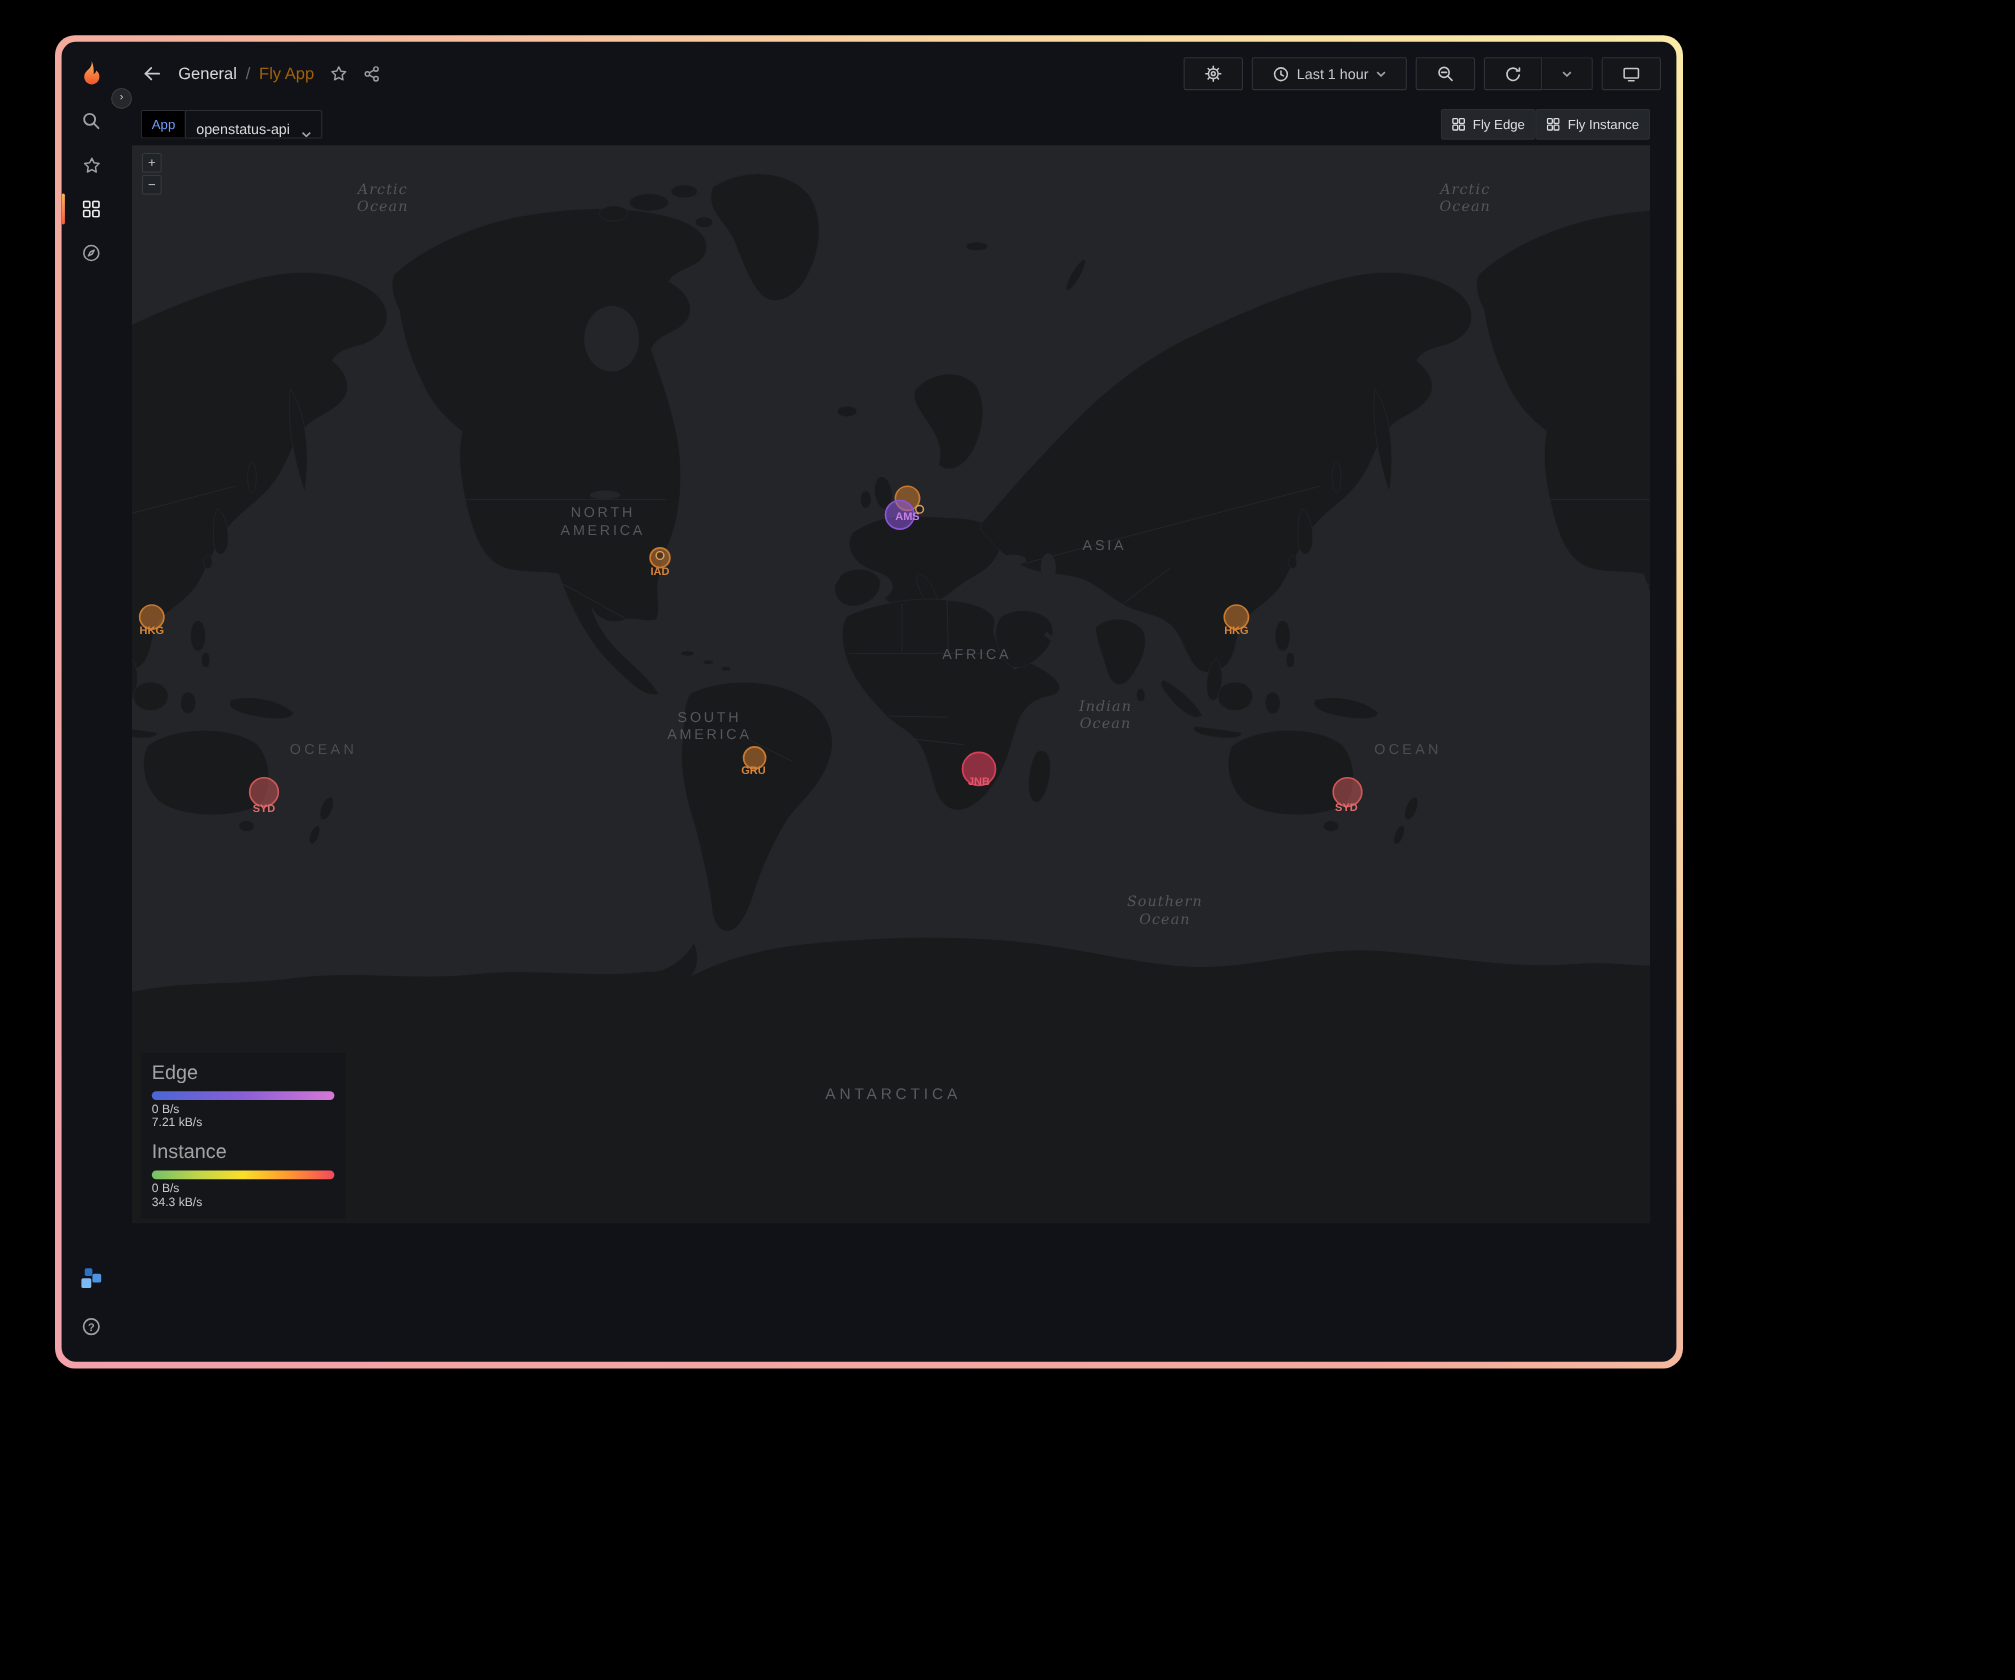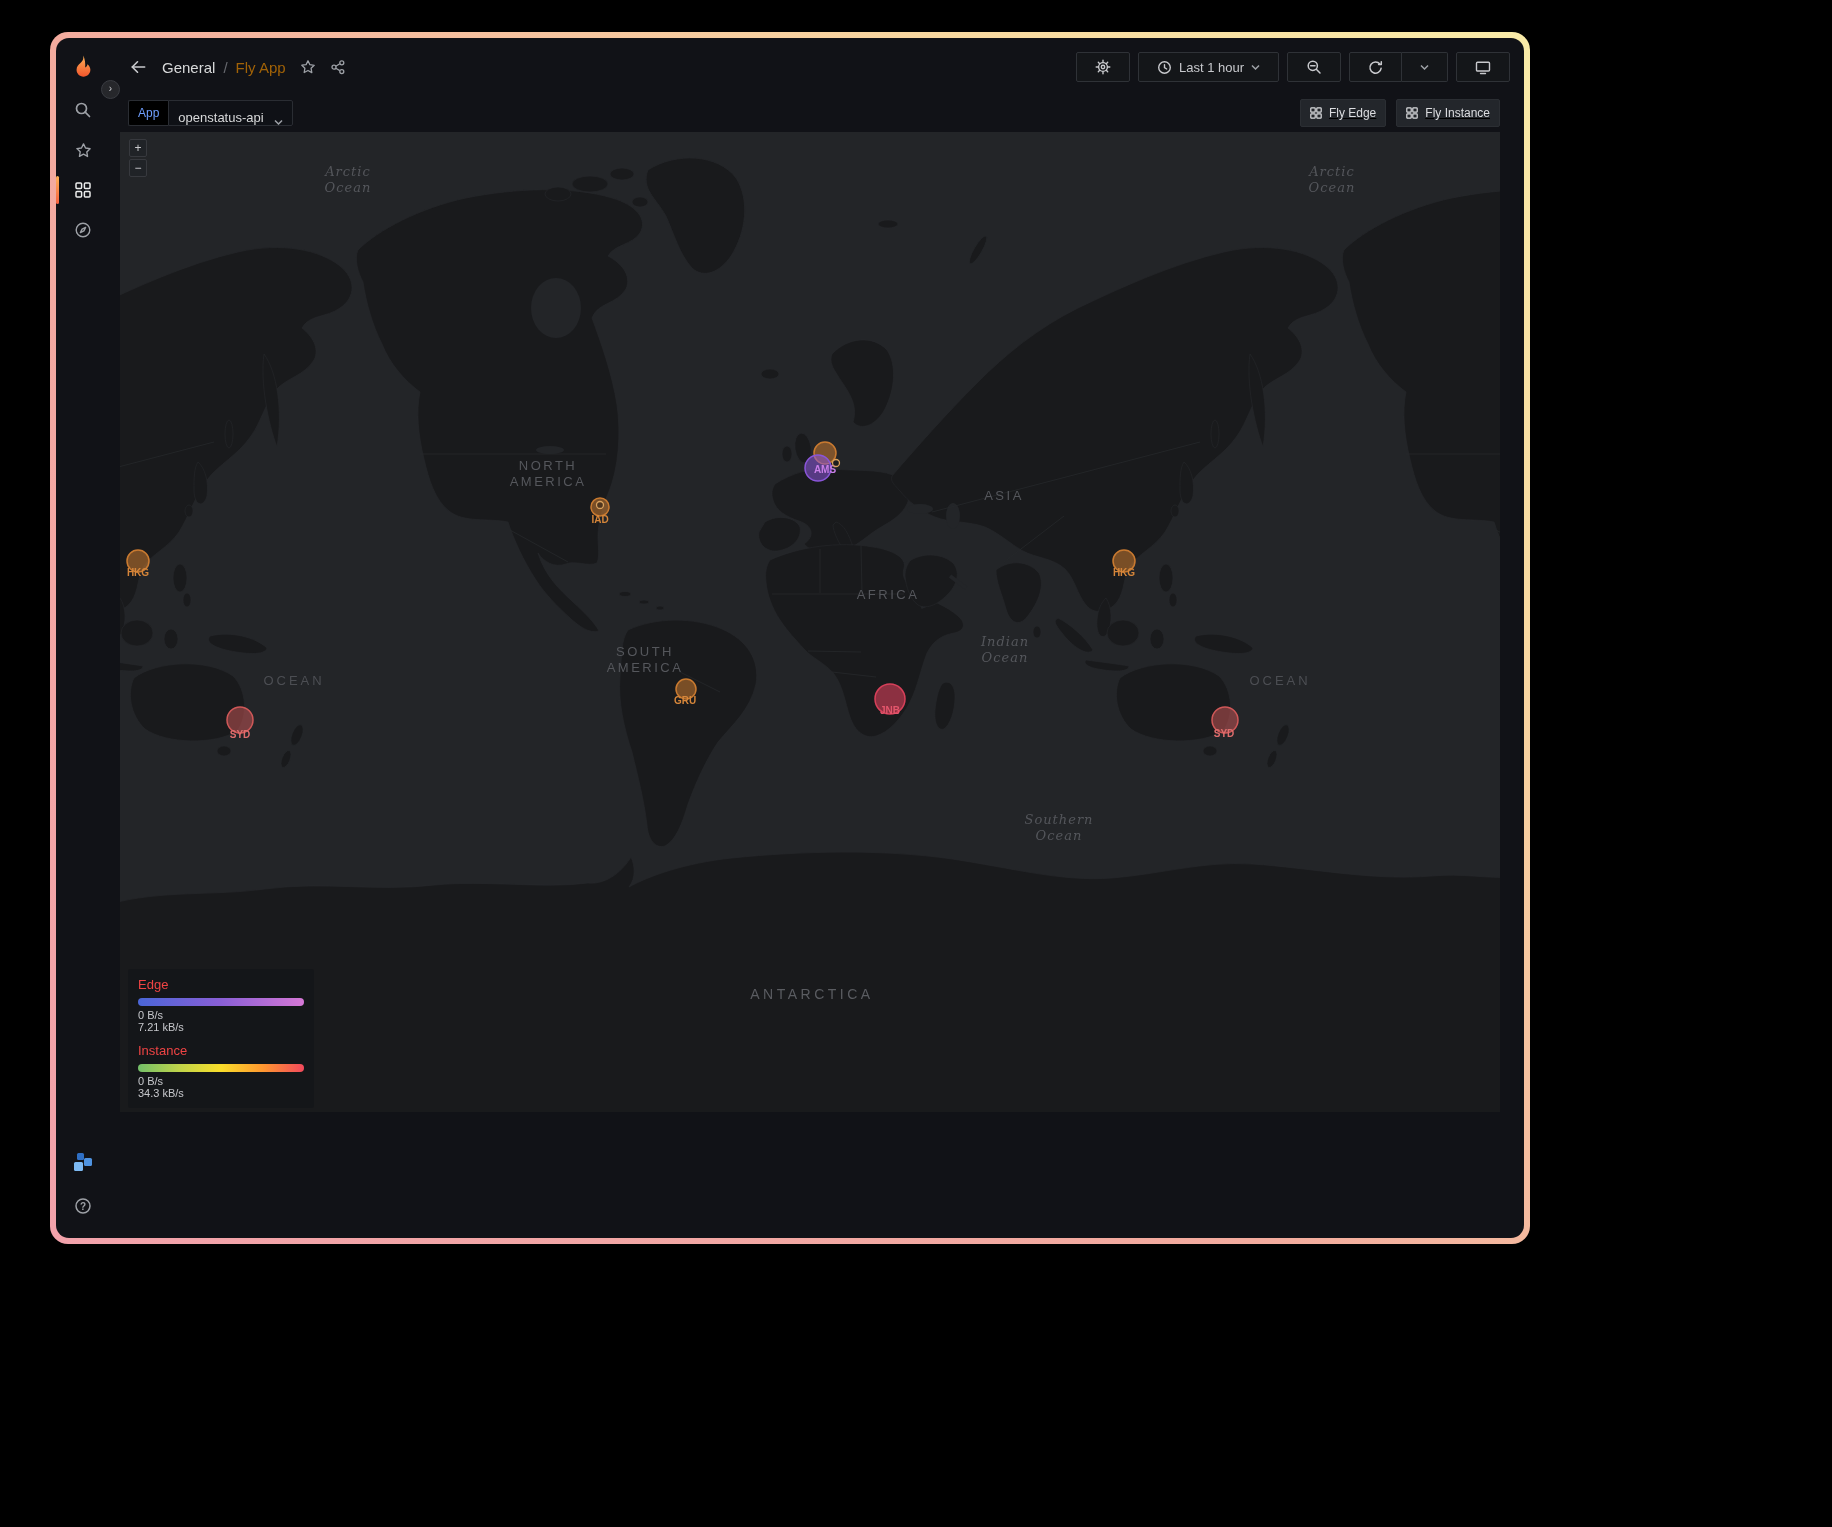--- a/index.html
+++ b/index.html
@@ -37,21 +37,21 @@
   .tb-group .tb-btn:last-child{border-left:none;border-radius:0 2px 2px 0;}
   .caret{display:flex;color:#9da0a6;}
 
   
   .subbar{height:34px;display:flex;align-items:center;padding:0 24px 0 18px;flex:0 0 34px;}
   .var-group{display:flex;align-items:stretch;height:26px;}
   .var-label{display:flex;align-items:center;padding:0 9px;background:#000000;border:1px solid #2a2d33;border-right:none;
         border-radius:2px 0 0 2px;color:#6f9fff;font-size:12px;}
   .var-value{display:flex;align-items:flex-end;gap:10px;padding:0 9px;background:#0f1116;border:1px solid #2a2d33;
         border-radius:0 2px 2px 0;color:#d8d9da;font-size:13px;cursor:pointer;}
-  .sub-right{margin-left:auto;display:flex;gap:10px;text-decoration:underline;}
+  .sub-right{margin-left:auto;display:flex;}
   .link-btn{height:26px;display:flex;align-items:center;gap:7px;padding:0 9px;background:#23262b;border:1px solid #2b2e33;
         border-radius:2px;color:#dcdde0;font-size:12px;cursor:pointer;}
 
   
   .panel{margin:2px 24px 0 10px;width:1380px;}
   .panel-header{height:28px;display:flex;align-items:center;justify-content:center;gap:5px;color:#dcdde0;font-size:13px;cursor:pointer;}
   .map-wrap{position:relative;width:1380px;height:980px;background:#232528;overflow:hidden;}
   svg.map{position:absolute;left:0;top:0;}
   .land{fill:#191a1c;stroke:#26282c;stroke-width:0.6;}
   .sea{fill:#232528;}
@@ -61,21 +61,21 @@
   .ml-ocean{font-family:"DejaVu Serif",serif;font-style:italic;font-size:13px;fill:#54565b;letter-spacing:1px;}
   .ml-caps{font-family:"Liberation Sans",sans-serif;font-size:13px;letter-spacing:2.5px;fill:#55575c;}
   .ml-ocean-caps{font-family:"Liberation Sans",sans-serif;font-size:13px;letter-spacing:3px;fill:#4c4e53;}
   .ml-caps-large{font-family:"Liberation Sans",sans-serif;font-size:14px;letter-spacing:3.5px;fill:#5a5c61;}
   .marker-label{font-family:"Liberation Sans",sans-serif;font-size:10px;font-weight:bold;text-anchor:middle;}
   .zoom-ctrl{position:absolute;left:9px;top:7px;display:flex;flex-direction:column;gap:2px;z-index:3;}
   .zoom-btn{width:18px;height:18px;background:#202327;border:1px solid #37393e;border-radius:2px;color:#c8c9cc;
         font-size:12px;line-height:16px;text-align:center;cursor:pointer;box-sizing:border-box;}
   .legend{position:absolute;left:8px;bottom:4px;width:186px;background:rgba(20,22,26,0.9);border-radius:2px;
         padding:8px 10px 9px;z-index:3;box-sizing:border-box;}
-  .legend-title{font-size:13px;color:#ef4444;}
+  .legend-title{font-size:18px;color:#a3a3a3;}
   .legend-bar{height:8px;border-radius:4px;margin:6px 0 3px;}
   .legend-row{display:flex;justify-content:flex-end;font-size:11px;color:#c7c8cc;flex-direction:column;}
   .legend-section + .legend-section{margin-top:10px;}
 </style>
 </head>
 <body>
 
 <div class="frame">
   <div class="win">
 

